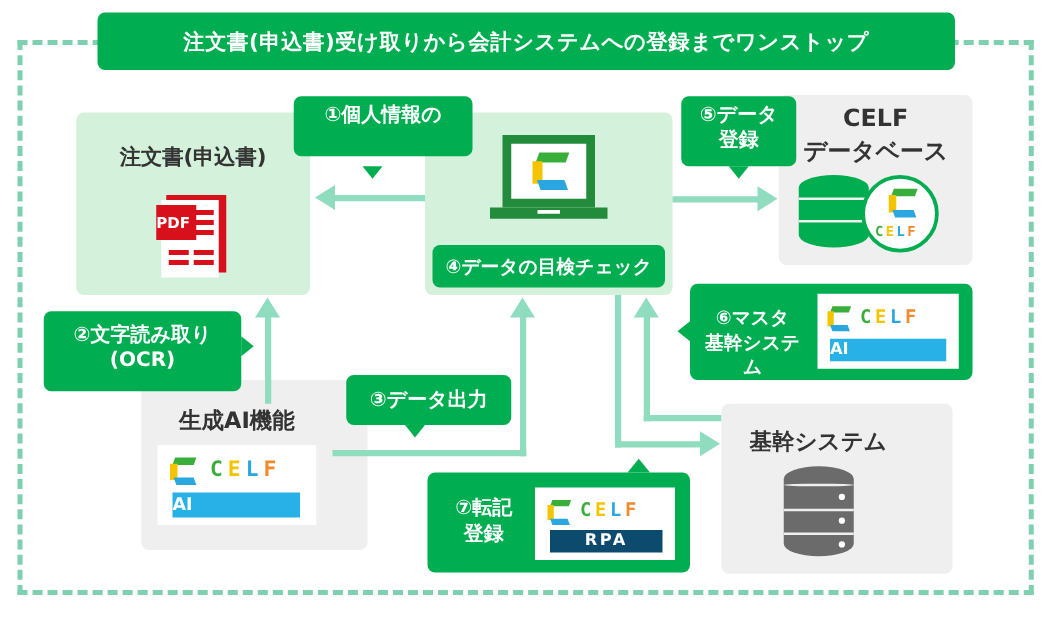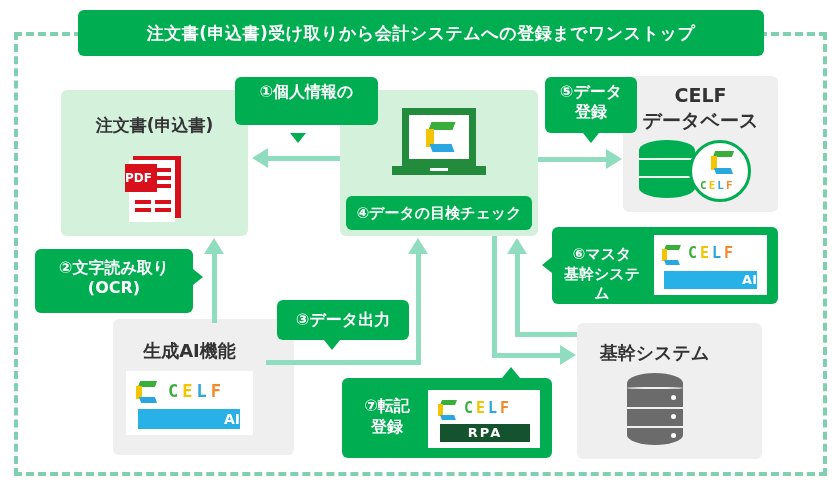--- a/index.html
+++ b/index.html
@@ -16,22 +16,22 @@
   .tail-left { position:absolute; width:0; height:0; border-top:8px solid transparent; border-bottom:8px solid transparent; border-right:10px solid #00ad50; }
   .tail-right { position:absolute; width:0; height:0; border-top:8px solid transparent; border-bottom:8px solid transparent; border-left:10px solid #00ad50; }
   .line { position:absolute; background:#8fdcbf; }
   .ah-left { position:absolute; width:0; height:0; border-top:10px solid transparent; border-bottom:10px solid transparent; border-right:16px solid #8fdcbf; }
   .ah-right { position:absolute; width:0; height:0; border-top:10px solid transparent; border-bottom:10px solid transparent; border-left:16px solid #8fdcbf; }
   .ah-up { position:absolute; width:0; height:0; border-left:10px solid transparent; border-right:10px solid transparent; border-bottom:16px solid #8fdcbf; }
   .celf-word { font-family:"DejaVu Sans Mono", monospace; font-weight:bold; letter-spacing:4px; }
   .celf-word span { display:inline-block; }
   .c-c { color:#3aae3a; } .c-e { color:#f5c400; } .c-l { color:#2aa7e0; } .c-f { color:#f08a2c; }
   .logo-card { background:#fff; position:absolute; }
-  .ai-bar { background:#27b1e6; color:#fff; font-weight:bold; text-align:right; position:absolute; }
-  .rpa-bar { background:#14532d; color:#fff; font-weight:bold; text-align:center; position:absolute; letter-spacing:2px; }
+  .ai-bar { background:#27b1e6; color:#fff; font-weight:bold; text-align:left; position:absolute; }
+  .rpa-bar { background:#0c4a6e; color:#fff; font-weight:bold; text-align:center; position:absolute; letter-spacing:2px; }
 </style>
 </head>
 <body>
 
 <div class="dash-frame"></div>
 
 <div class="abs title-bar">注文書(申込書)受け取りから会計システムへの登録までワンストップ</div>
 
 <div class="abs panel-green" style="left:61px;top:90px;width:187px;height:146px;">
   <div class="abs label-dark" style="left:0;top:24px;width:187px;font-size:17px;">注文書(申込書)</div>
@@ -80,21 +80,21 @@
       <div class="abs" style="left:3px;top:0;width:19px;height:6px;background:#3aae3a;transform:skewX(-20deg);"></div>
       <div class="abs" style="left:0;top:5px;width:6px;height:14px;background:#f5c400;"></div>
       <div class="abs" style="left:4px;top:17px;width:17px;height:6px;background:#2aa7e0;transform:skewX(20deg);"></div>
     </div>
     <div class="abs celf-word" style="left:8px;top:36px;font-size:11px;letter-spacing:2px;">
       <span class="c-c">C</span><span class="c-e">E</span><span class="c-l">L</span><span class="c-f">F</span>
     </div>
   </div>
 </div>
 
-<div class="abs panel-gray" style="left:113px;top:319px;width:181px;height:136px;">
+<div class="abs panel-gray" style="left:113px;top:304px;width:181px;height:136px;">
   <div class="abs label-dark" style="left:0;top:20px;width:153px;font-size:18px;">生成AI機能</div>
   <div class="logo-card" style="left:13px;top:52px;width:127px;height:64px;">
     <div class="abs" style="left:10px;top:10px;width:20px;height:22px;">
       <div class="abs" style="left:3px;top:0;width:17px;height:6px;background:#3aae3a;transform:skewX(-20deg);"></div>
       <div class="abs" style="left:0;top:5px;width:6px;height:13px;background:#f5c400;"></div>
       <div class="abs" style="left:4px;top:16px;width:16px;height:6px;background:#2aa7e0;transform:skewX(20deg);"></div>
     </div>
     <div class="abs celf-word" style="left:42px;top:10px;font-size:17px;">
       <span class="c-c">C</span><span class="c-e">E</span><span class="c-l">L</span><span class="c-f">F</span>
     </div>

